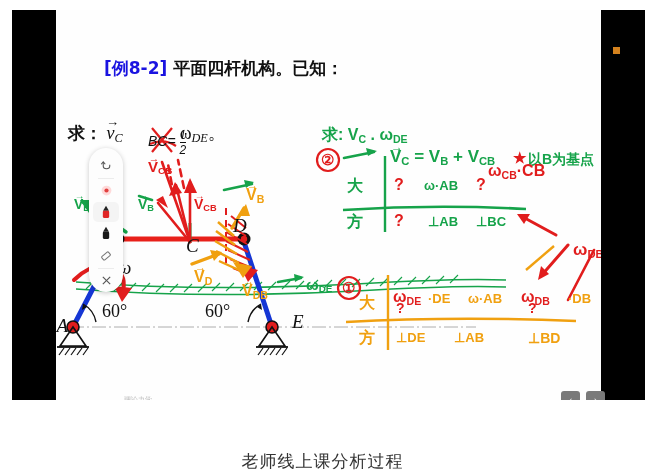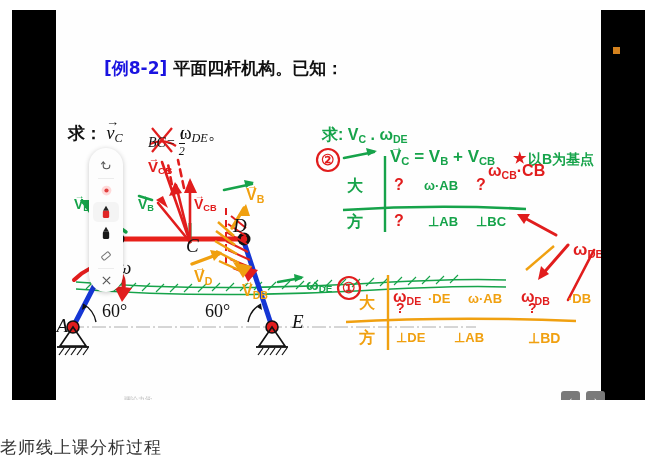--- a/index.html
+++ b/index.html
@@ -51,21 +51,21 @@
      margin-bottom:1px;border-radius:5px;position:relative;}
   .tool.active{background:#f4f4f4;}
   .tsep{width:16px;height:1px;background:#ececec;margin:1px 0;}
 
   
   #watermark{position:absolute;left:68px;top:385px;font-size:7px;color:#b8b8b8;
      font-family:"DejaVu Sans",sans-serif;}
   #nav{position:absolute;left:561px;top:381px;display:flex;gap:6px;z-index:30;}
   .navbtn{width:19px;height:19px;background:#7a7a7a;border-radius:3px;display:flex;
      align-items:center;justify-content:center;color:#f2f2f2;font-size:11px;line-height:1;}
-  #caption{position:absolute;left:0;top:436px;width:645px;text-align:left;
+  #caption{position:absolute;left:0;top:450px;width:645px;text-align:center;
      font-family:"DejaVu Sans",sans-serif;font-size:17px;color:#333;letter-spacing:1px;}
 </style>
 </head>
 <body>
 
 <div id="root">
 
   <div id="video-frame">
 
     <div id="edge-left"></div>
@@ -265,21 +265,21 @@
         <path d="M 470 260 L 498 236" stroke="#f0a010" stroke-width="2.4" fill="none"></path>
         <g>
           <line x1="512" y1="235" x2="485" y2="266" stroke="#e11d1d" stroke-width="3" stroke-linecap="round"></line>
           <polygon points="482,270 485,256 493,264" fill="#e11d1d"></polygon>
         </g>
         <circle cx="293" cy="278" r="11" fill="none" stroke="#e11d1d" stroke-width="2.2"></circle>
       </svg>
 
       <div id="ink">
 
-        <div class="hw" style="left:92px;top:118px;font-size:14px;color:#111;font-style:italic;font-weight:normal;font-family:Liberation Serif, serif;">
+        <div class="hw" style="left:92px;top:118px;font-size:14px;color:#111;font-style:italic;font-weight:normal;font-family:Liberation Sans, sans-serif;">
           <span>BC=</span>
           <span style="display:inline-block;text-align:center;vertical-align:middle;font-size:12px;">
             <span style="display:block;border-bottom:1px solid #111;">l</span>
             <span style="display:block;">2</span>
           </span>
         </div>
 
         <div class="hw red" style="left:92px;top:148px;font-size:15px;">
           <span class="hwvec">V</span><span class="s">CB</span>
         </div>

